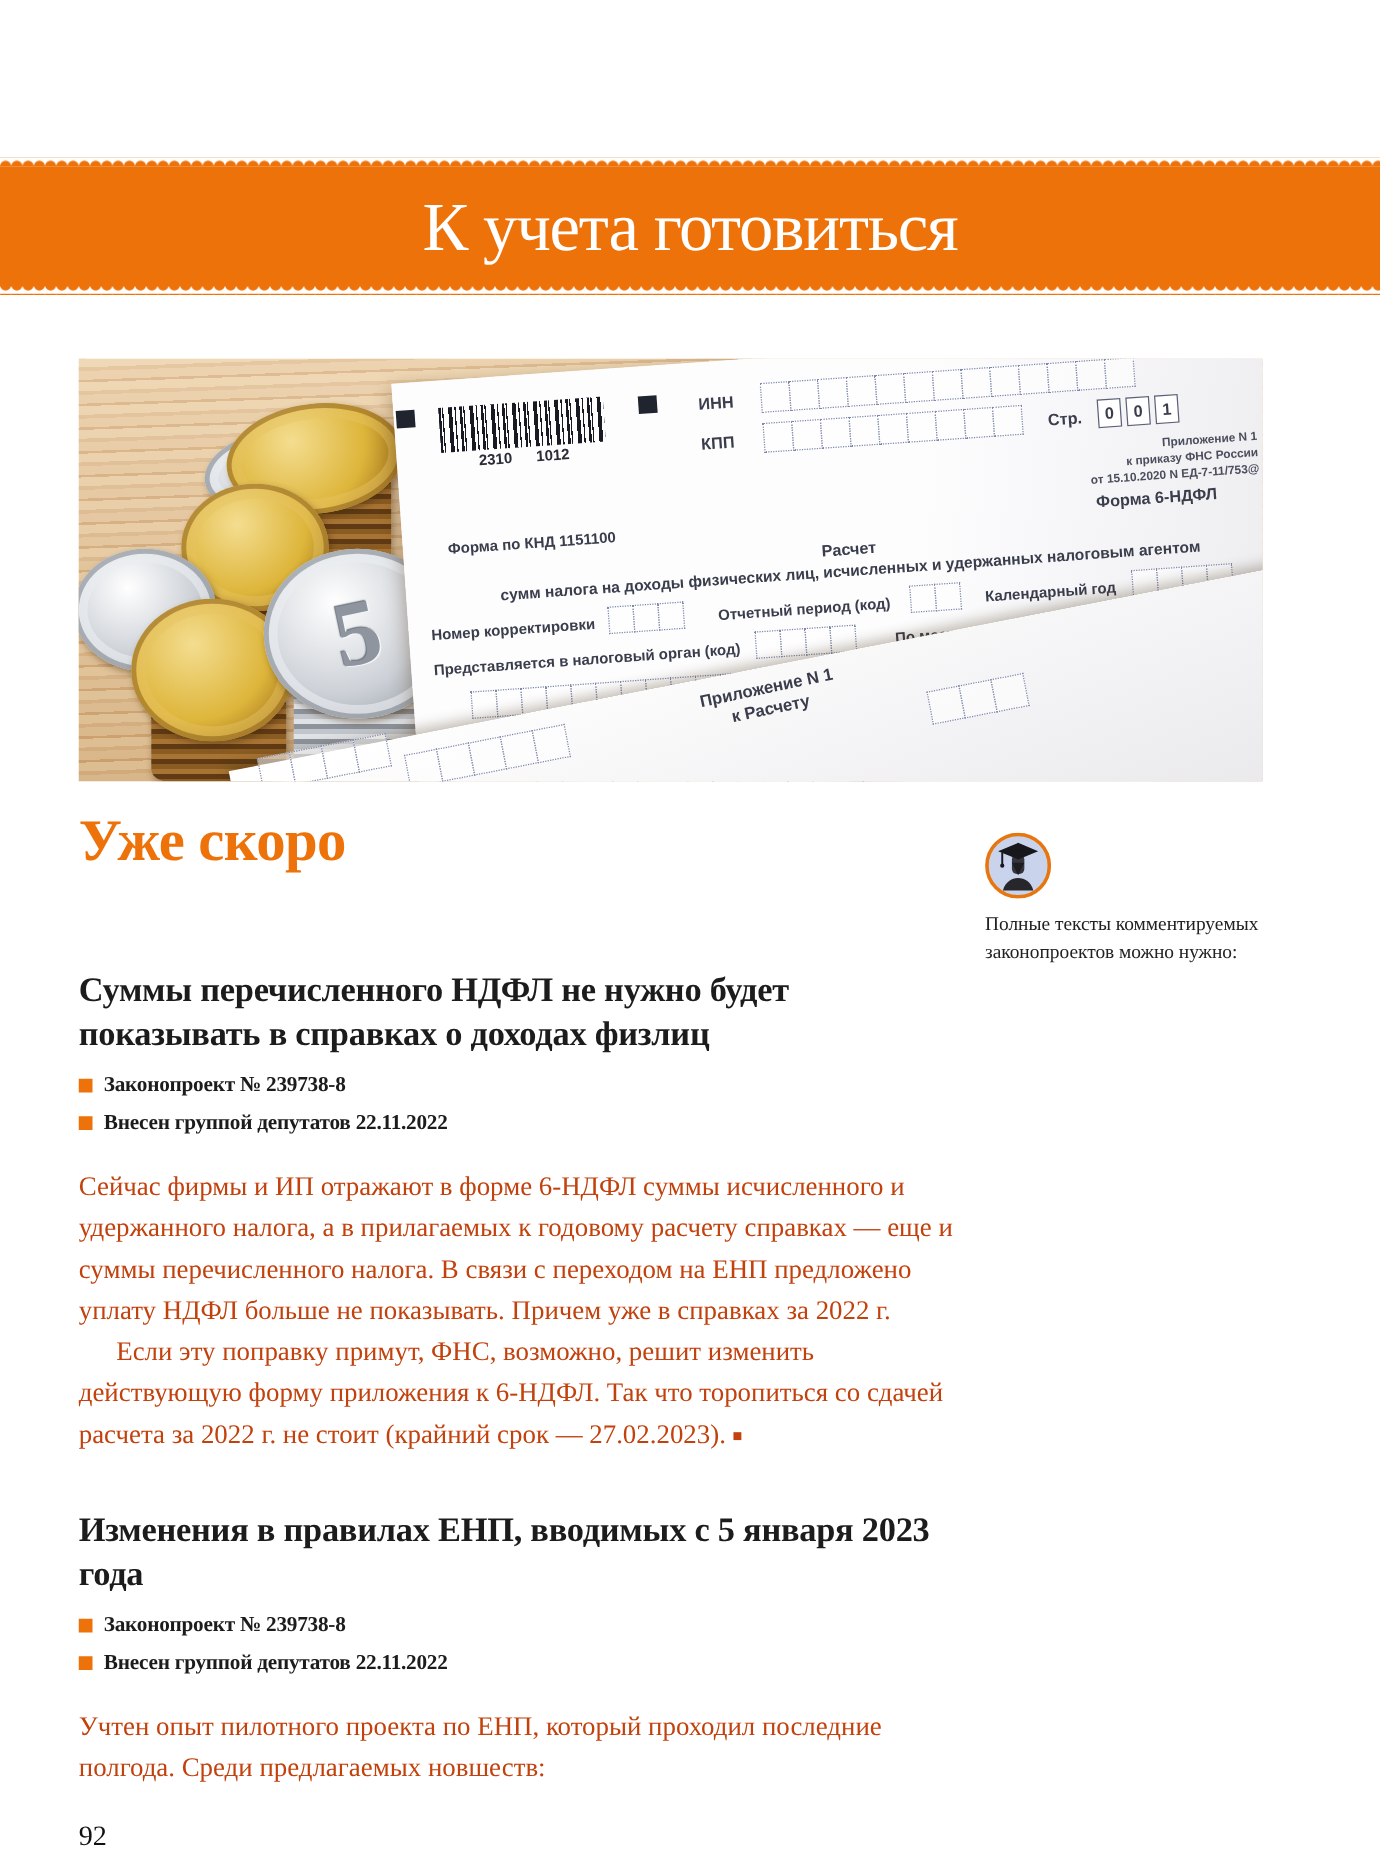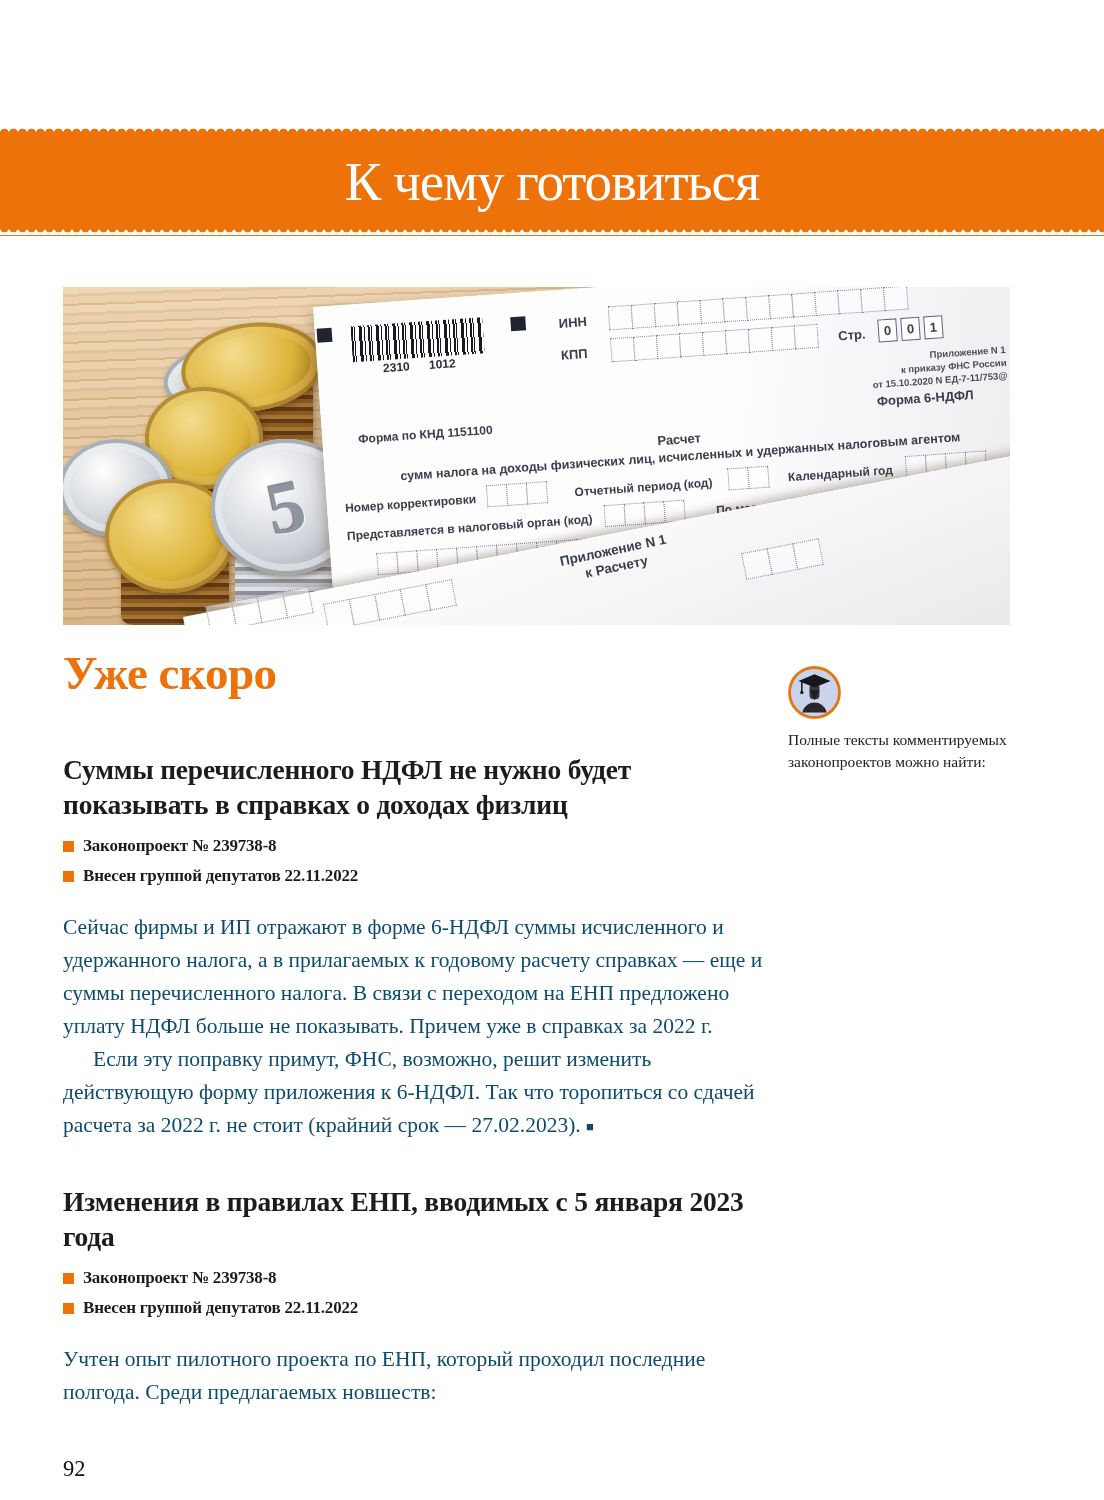--- a/index.html
+++ b/index.html
@@ -73,36 +73,36 @@
   .sheet2 .cellrow .cell { width:27px; height:27px; }
   .sheet2-label { position:absolute; left:330px; top:8px; width:210px; text-align:center;
     font-family:"Liberation Sans",sans-serif; font-size:13.5px; font-weight:700; color:#3a3d4c; line-height:17px; transform:rotate(-1deg); }
 
   
   .section-title { position:absolute; left:63px; top:646px; font-size:47px; font-weight:700; color:var(--accent); letter-spacing:-0.5px; }
   .aside { position:absolute; left:788px; top:666px; width:258px; }
   .aside-icon { width:53px; height:53px; display:block; }
   .aside-text { margin-top:10px; font-size:15.5px; line-height:21.5px; color:#222; }
   .aside-bold { margin-top:6px; font-size:16px; line-height:22px; font-weight:700; color:#151515; }
-  .article { position:absolute; left:63px; width:718px; }
+  .article { position:absolute; left:63px; width:718px;margin-top:22px; }
   .article h2 { font-size:27.5px; line-height:35px; font-weight:700; letter-spacing:-0.2px; max-width:690px; margin-bottom:14px; }
   .bullet { display:flex; align-items:flex-start; margin-bottom:10px; }
   .bullet .sq { width:11px; height:11px; background:var(--accent); margin:5px 9px 0 0; flex:0 0 auto; }
   .bullet .bt { font-size:17px; font-weight:700; letter-spacing:-0.2px; }
   .body { margin-top:25px; }
-  .body p { font-size:21.5px; line-height:33px; color:#0c4a6e; }
+  .body p { font-size:21.5px; line-height:33px; color:#c2410c; }
   .body p.indent { text-indent:30px; }
   .endmark { font-size:13px; vertical-align:1px; }
   .page-num { position:absolute; left:63px; top:1428px; font-size:22.5px; color:#111;margin-top:28px; }
 </style>
 </head>
 <body>
 
 <header class="band">
-  <div class="band-title">К чему готовиться</div>
+  <div class="band-title">К учета готовиться</div>
 </header>
 
 <figure class="photo">
 
   <div class="coin silver" style="left:100px;top:58px;width:104px;height:62px;transform:rotate(-12deg);"></div>
   <div class="stack bronze" style="left:128px;top:92px;width:122px;height:152px;"></div>
   <div class="coin gold" style="left:118px;top:36px;width:142px;height:88px;transform:rotate(-7deg);"></div>
   <div class="stack bronze" style="left:100px;top:172px;width:98px;height:62px;"></div>
   <div class="coin gold" style="left:82px;top:100px;width:118px;height:102px;"></div>
   <div class="coin silver" style="left:-4px;top:152px;width:114px;height:98px;"></div>
@@ -342,21 +342,21 @@
   <svg class="aside-icon" viewBox="0 0 48 48">
     <circle cx="24" cy="24" r="22.6" fill="#c9d4ec" stroke="#e8760f" stroke-width="2.6"></circle>
     <path d="M13 42 C16 30 32 30 35 42 Z" fill="#26262b"></path>
     <rect x="19.5" y="16" width="9" height="14" rx="3.5" fill="#35353b"></rect>
     <path d="M19.5 22 L24 31 L28.5 22 Z" fill="#1d1d22"></path>
     <path d="M9.5 13.5 L24 7.5 L38.5 13.5 L24 19.5 Z" fill="#17171c"></path>
     <rect x="19" y="13" width="10" height="3.6" fill="#17171c"></rect>
     <line x1="12.5" y1="14.5" x2="12.5" y2="23" stroke="#17171c" stroke-width="1.4"></line>
     <circle cx="12.5" cy="24" r="1.5" fill="#17171c"></circle>
   </svg>
-  <div class="aside-text">Полные тексты комментируемых законопроектов можно найти:</div>
+  <div class="aside-text">Полные тексты комментируемых законопроектов можно нужно:</div>
 </aside>
 
 <section class="article" style="top:752px;">
   <h2>Суммы перечисленного НДФЛ не нужно будет показывать в справках о доходах физлиц</h2>
   <div class="bullet">
     <span class="sq"></span>
     <span class="bt">Законопроект № 239738-8</span>
   </div>
   <div class="bullet">
     <span class="sq"></span>

